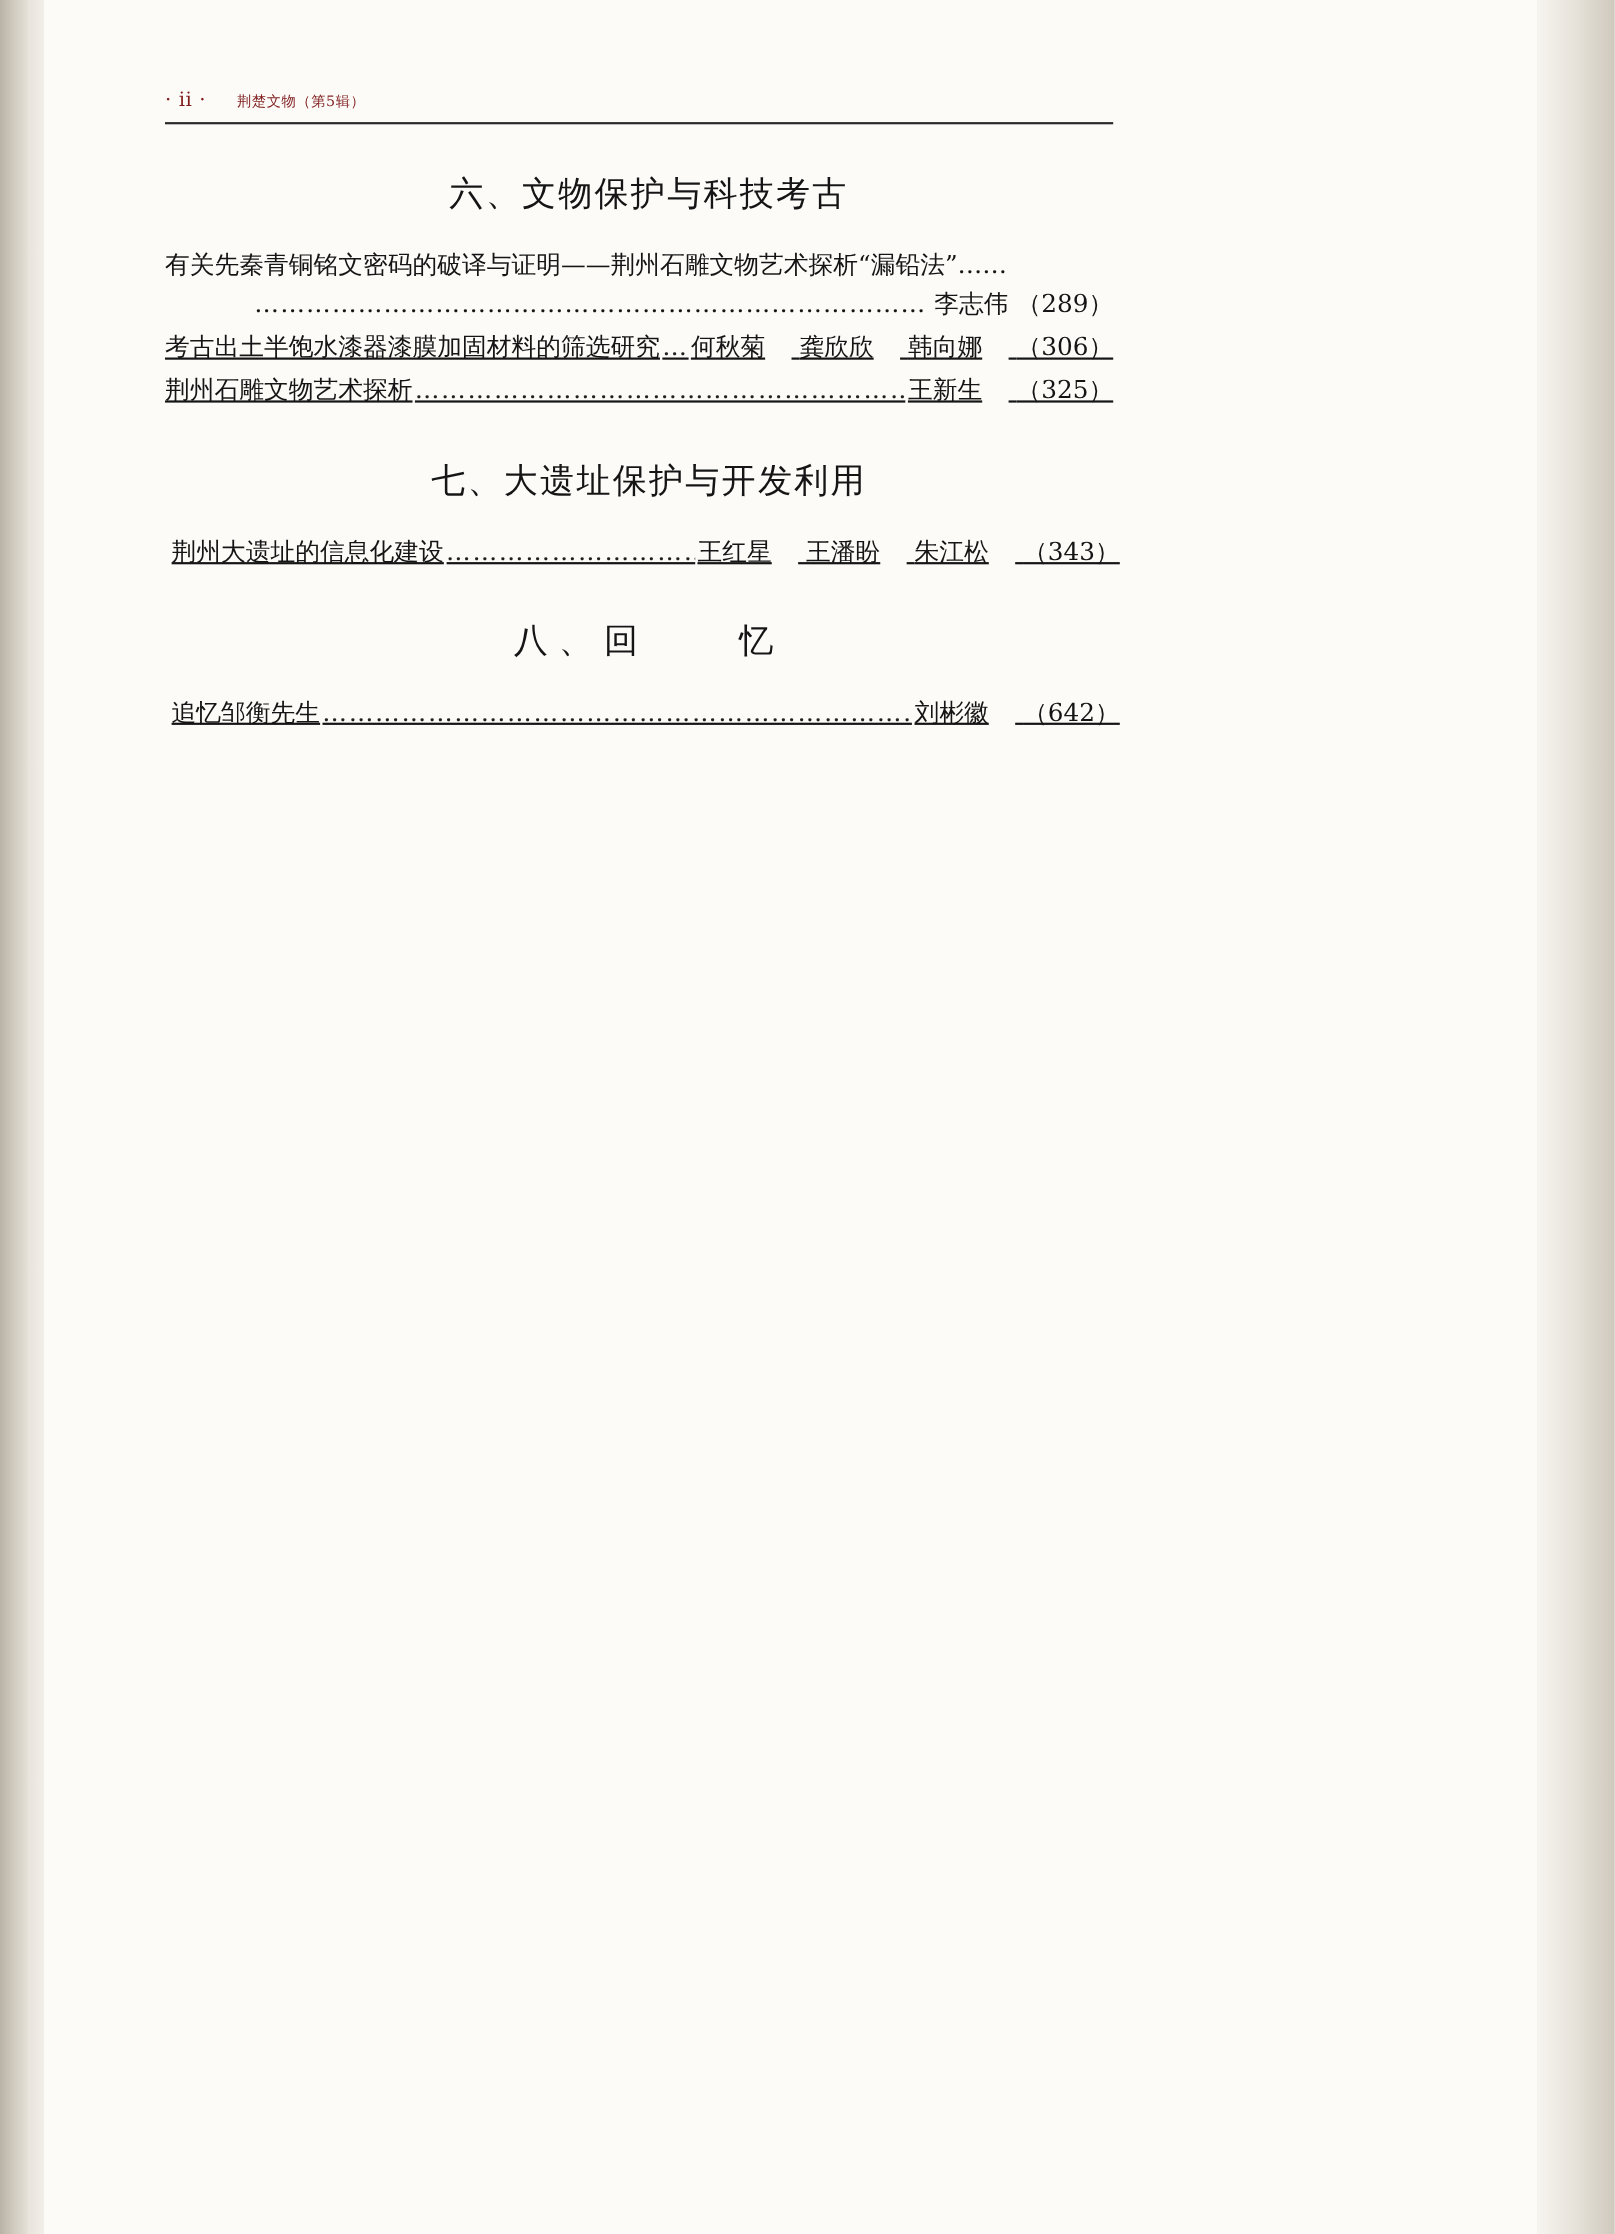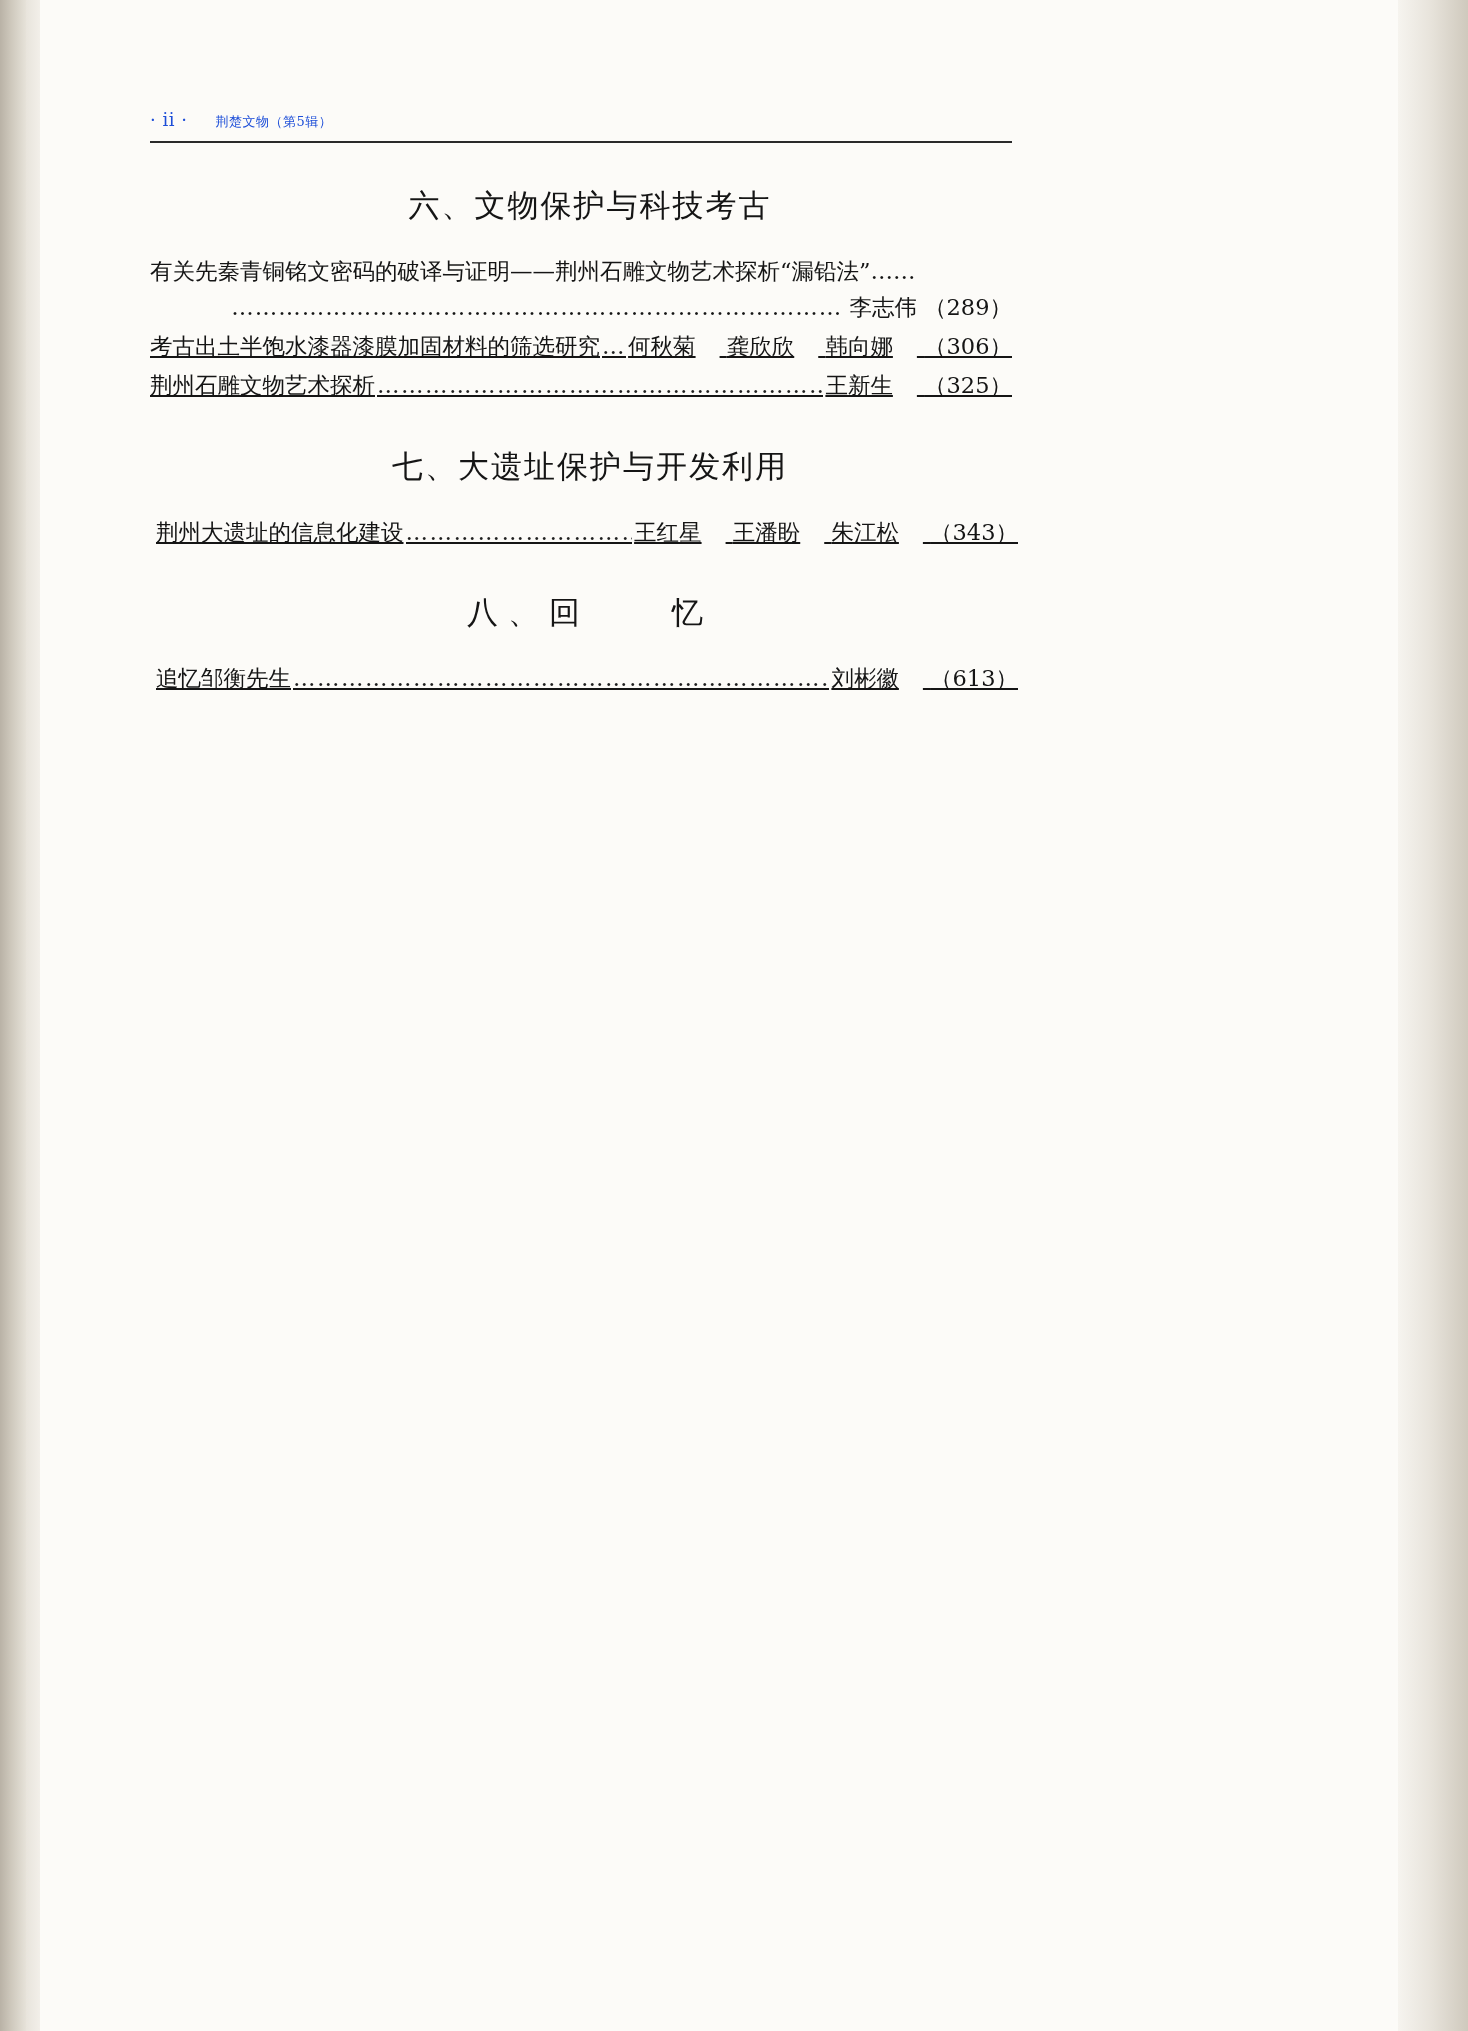--- a/index.html
+++ b/index.html
@@ -62,22 +62,22 @@
     width: 880px;
     color: #151515;
   }
 
   
   .runhead {
     display: flex;
     align-items: baseline;
     font-size: 19px;
     letter-spacing: 0.5px;
-    padding-top: 109px;
-    color: #1d4ed8;
+    padding-top: 80px;
+    color: #7f1d1d;
   }
   .runhead .folio {
     font-family: "DejaVu Serif", serif;
     font-size: 18px;
     margin-right: 28px;
     white-space: pre;
   }
   .runhead .bookname {
     font-size: 13px;
   }
@@ -203,18 +203,18 @@
     </span>
   </div>
 
   <div class="sec-h wide">八、回　　忆</div>
 
   <div class="row indent">
     <span class="title">追忆邹衡先生</span>
     <span class="leader">………………………………………………………………</span>
     <span class="tail">
       <span class="a">刘彬徽</span>
-      <span class="pg">（613）</span>
+      <span class="pg">（642）</span>
     </span>
   </div>
 
 
 </div>
 
 </body></html>

